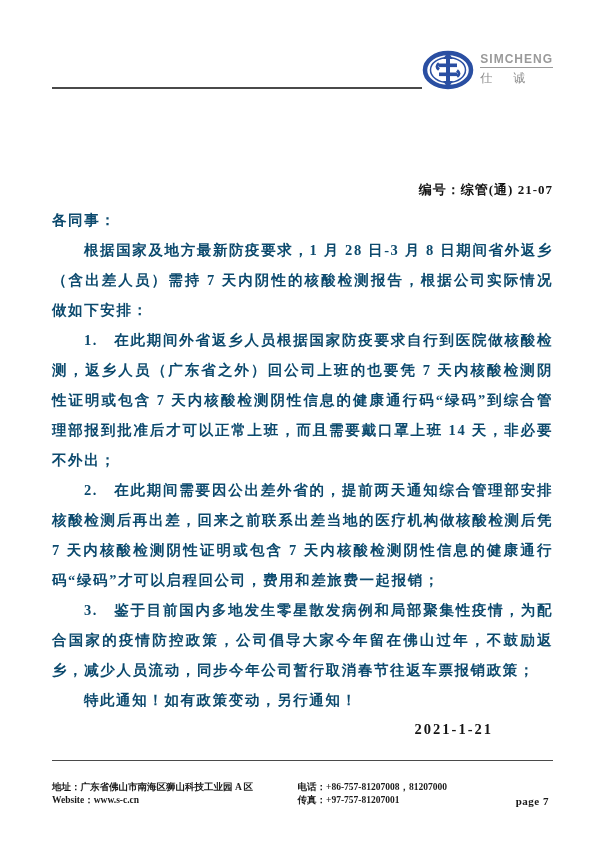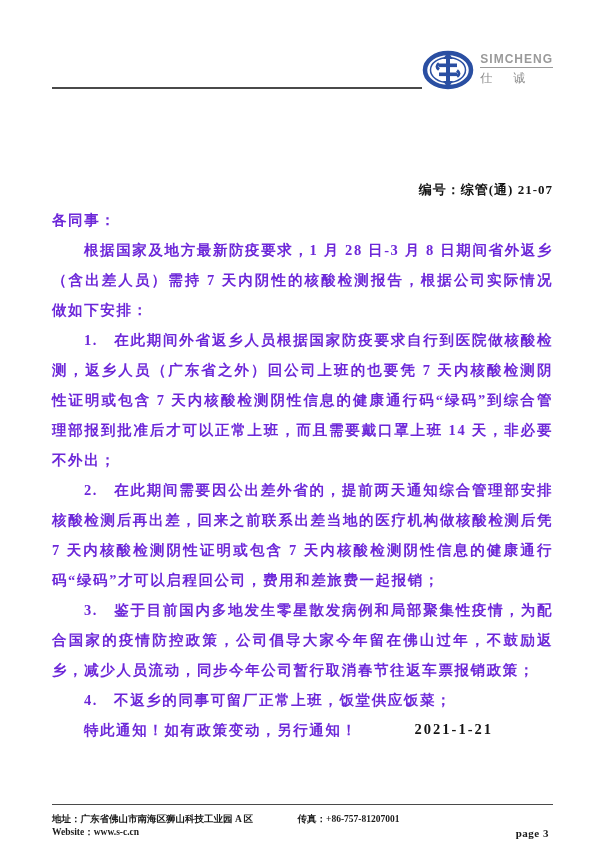--- a/index.html
+++ b/index.html
@@ -80,46 +80,46 @@
   .doc-body {
     position: absolute;
     top: 189px;
     left: 52px;
     right: 47px;
     font-size: 14.5px;
     font-weight: bold;
     line-height: 30px;
     letter-spacing: 1.6px;
     text-align: justify;
-    color: #6d28d9;
+    color: #0c4a6e;
   }
   .para { text-indent: 2.2em; }
   .salutation { text-indent: 0; }
 
   
   .signature {
     position: absolute;
     top: 698px;
     right: 47px;
     text-align: right;
     font-size: 14.5px;
     font-weight: bold;
     color: #141414;
   }
   .sig-dept { letter-spacing: 4px; padding-right: 60px; line-height: 26px; }
   .sig-date { letter-spacing: 2px; padding-right: 60px; line-height: 30px; }
 
   
   .footer {
     position: absolute;
-    top: 788px;
+    top: 744px;
     left: 52px;
     right: 47px;
     border-top: 1.5px solid #4a4a4a;
-    padding-top: 8px;
+    padding-top: 20px;
     font-size: 9.5px;
     font-weight: bold;
     color: #1a1a1a;
   }
   .footer-cols { display: flex; }
   .footer-col-left { width: 49%; }
   .footer-col-right { flex: 1; position: relative; }
   .footer-row { line-height: 13px; white-space: nowrap; }
   .page-number {
     position: absolute;
@@ -156,34 +156,34 @@
 
 
   <div class="doc-number">编号：综管(通) 21-07</div>
 
   <div class="doc-body">
     <div class="para salutation">各同事：</div>
     <div class="para">根据国家及地方最新防疫要求，1 月 28 日-3 月 8 日期间省外返乡（含出差人员）需持 7 天内阴性的核酸检测报告，根据公司实际情况做如下安排：</div>
     <div class="para">1.　在此期间外省返乡人员根据国家防疫要求自行到医院做核酸检测，返乡人员（广东省之外）回公司上班的也要凭 7 天内核酸检测阴性证明或包含 7 天内核酸检测阴性信息的健康通行码“绿码”到综合管理部报到批准后才可以正常上班，而且需要戴口罩上班 14 天，非必要不外出；</div>
     <div class="para">2.　在此期间需要因公出差外省的，提前两天通知综合管理部安排核酸检测后再出差，回来之前联系出差当地的医疗机构做核酸检测后凭 7 天内核酸检测阴性证明或包含 7 天内核酸检测阴性信息的健康通行码“绿码”才可以启程回公司，费用和差旅费一起报销；</div>
     <div class="para">3.　鉴于目前国内多地发生零星散发病例和局部聚集性疫情，为配合国家的疫情防控政策，公司倡导大家今年留在佛山过年，不鼓励返乡，减少人员流动，同步今年公司暂行取消春节往返车票报销政策；</div>
-    <div class="para">4.　不返乡的同事可留厂正常上班，饭堂供应饭菜；</div>
     <div class="para">特此通知！如有政策变动，另行通知！</div>
   </div>
 
   <div class="signature">
     <div class="sig-date">2021-1-21</div>
   </div>
 
   <div class="footer">
     <div class="footer-cols">
       <div class="footer-col-left">
         <div class="footer-row"><span>地址：</span><span>广东省佛山市南海区狮山科技工业园 A 区</span></div>
         <div class="footer-row"><span>Website：</span><span>www.s-c.cn</span></div>
       </div>
       <div class="footer-col-right">
-        <div class="footer-row"><span>传真：</span><span>+86-757-81207001</span></div>
-        <div class="page-number">page 3</div>
+        <div class="footer-row"><span>电话：</span><span>+86-757-81207008，81207000</span></div>
+        <div class="footer-row"><span>传真：</span><span>+97-757-81207001</span></div>
+        <div class="page-number">page 7</div>
       </div>
     </div>
   </div>
 
 </div>
 
 </body></html>

